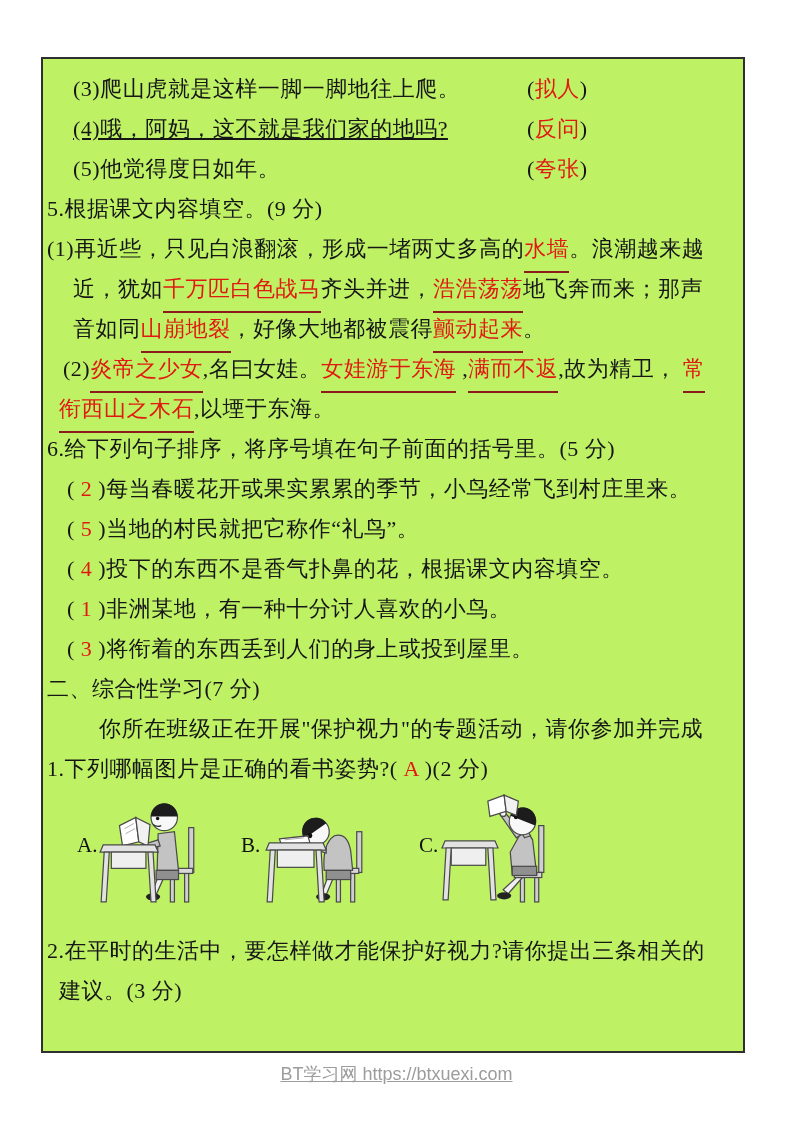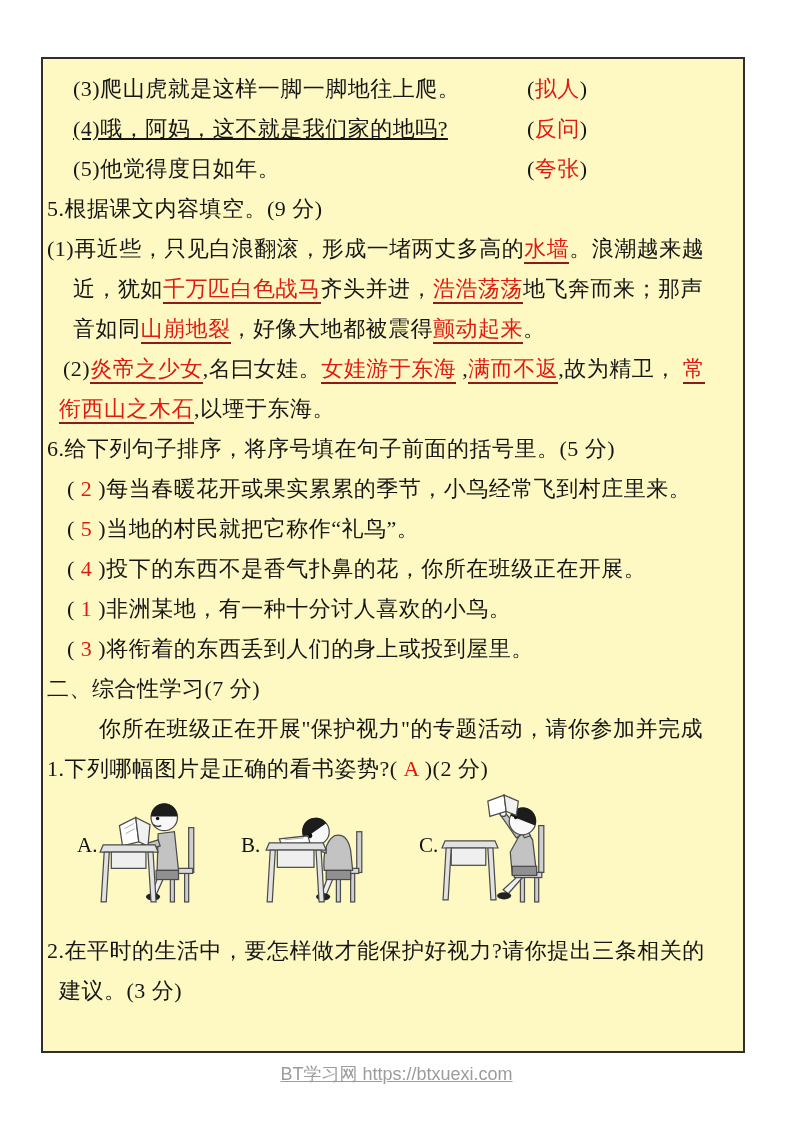--- a/index.html
+++ b/index.html
@@ -1,24 +1,24 @@
 <!DOCTYPE html>
 <html><head>
 <meta charset="utf-8">
 <style>
   html,body{margin:0;padding:0;background:#ffffff;}
   .sheet{position:relative;width:793px;height:1122px;background:#fff;overflow:hidden;
          font-family:"Liberation Serif","DejaVu Serif",serif;}
   .doc-box{position:absolute;left:41px;top:57px;width:704px;height:996px;
-           border:2px solid #2f2f2f;box-sizing:border-box;padding:10px 4px 0 4px;background:#fef9c3;}
+           border:2px solid #2f2f2f;box-sizing:border-box;padding:10px 4px 0 4px;background:#bef264;}
   .line{position:relative;height:40px;line-height:40px;font-size:22px;white-space:nowrap;
         color:#161616;letter-spacing:0.5px;}
   .s-k{color:#161616;}
   .s-r{color:#e01a12;}
-  .s-ru{color:#e01a12;border-bottom:2px solid #8c1c1c;padding-bottom:1px;}
+  .s-ru{color:#e01a12;border-bottom:2px solid #8c1c1c;padding-bottom:10px;}
   .answer-col{position:absolute;left:480px;top:0;}
   .image-row{position:relative;height:118px;}
   .img-label{position:absolute;font-size:21px;color:#111;}
   .posture{position:absolute;top:2px;}
   .footer{position:absolute;top:1062px;left:0;width:100%;text-align:center;
           color:#9c9c9c;font-size:18px;font-family:"Liberation Sans","DejaVu Sans",sans-serif;text-decoration:underline;}
   svg .ol{stroke:#4a4a4a;stroke-width:1.2;}
 </style>
 </head>
 <body>
@@ -32,21 +32,21 @@
         <div class="line" style="padding-left: 26px;"><span class="s-k">(5)他觉得度日如年。</span><span class="answer-col"><span class="s-k">(</span><span class="s-r">夸张</span><span class="s-k">)</span></span></div>
         <div class="line"><span class="s-k">5.根据课文内容填空。(9 分)</span></div>
         <div class="line"><span class="s-k">(1)再近些，只见白浪翻滚，形成一堵两丈多高的</span><span class="s-ru">水墙</span><span class="s-k">。浪潮越来越</span></div>
         <div class="line" style="padding-left: 26px;"><span class="s-k">近，犹如</span><span class="s-ru">千万匹白色战马</span><span class="s-k">齐头并进，</span><span class="s-ru">浩浩荡荡</span><span class="s-k">地飞奔而来；那声</span></div>
         <div class="line" style="padding-left: 26px;"><span class="s-k">音如同</span><span class="s-ru">山崩地裂</span><span class="s-k">，好像大地都被震得</span><span class="s-ru">颤动起来</span><span class="s-k">。</span></div>
         <div class="line" style="padding-left: 16px;"><span class="s-k">(2)</span><span class="s-ru">炎帝之少女</span><span class="s-k">,名曰女娃。</span><span class="s-ru">女娃游于东海</span><span class="s-k"> ,</span><span class="s-ru">满而不返</span><span class="s-k">,故为精卫， </span><span class="s-ru">常</span></div>
         <div class="line" style="padding-left: 12px;"><span class="s-ru">衔西山之木石</span><span class="s-k">,以堙于东海。</span></div>
         <div class="line"><span class="s-k">6.给下列句子排序，将序号填在句子前面的括号里。(5 分)</span></div>
         <div class="line" style="padding-left: 20px;"><span class="s-k">(</span><span class="s-r"> 2 </span><span class="s-k">)每当春暖花开或果实累累的季节，小鸟经常飞到村庄里来。</span></div>
         <div class="line" style="padding-left: 20px;"><span class="s-k">(</span><span class="s-r"> 5 </span><span class="s-k">)当地的村民就把它称作“礼鸟”。</span></div>
-        <div class="line" style="padding-left: 20px;"><span class="s-k">(</span><span class="s-r"> 4 </span><span class="s-k">)投下的东西不是香气扑鼻的花，你所在班级正在开展。</span></div>
+        <div class="line" style="padding-left: 20px;"><span class="s-k">(</span><span class="s-r"> 4 </span><span class="s-k">)投下的东西不是香气扑鼻的花，根据课文内容填空。</span></div>
         <div class="line" style="padding-left: 20px;"><span class="s-k">(</span><span class="s-r"> 1 </span><span class="s-k">)非洲某地，有一种十分讨人喜欢的小鸟。</span></div>
         <div class="line" style="padding-left: 20px; font-family: Liberation Serif, serif;"><span class="s-k">(</span><span class="s-r"> 3 </span><span class="s-k">)将衔着的东西丢到人们的身上或投到屋里。</span></div>
         <div class="line"><span class="s-k">二、综合性学习(7 分)</span></div>
         <div class="line" style="padding-left: 52px;"><span class="s-k">你所在班级正在开展"保护视力"的专题活动，请你参加并完成</span></div>
         <div class="line"><span class="s-k">1.下列哪幅图片是正确的看书姿势?(</span><span class="s-r"> A </span><span class="s-k">)(2 分)</span></div>
       </div>
 
     <div class="image-row">
       <span class="img-label" style="left:30px;top:44px;">A.</span>
       <svg class="posture" style="left:52px;" width="102" height="114" viewBox="0 0 100 112">

